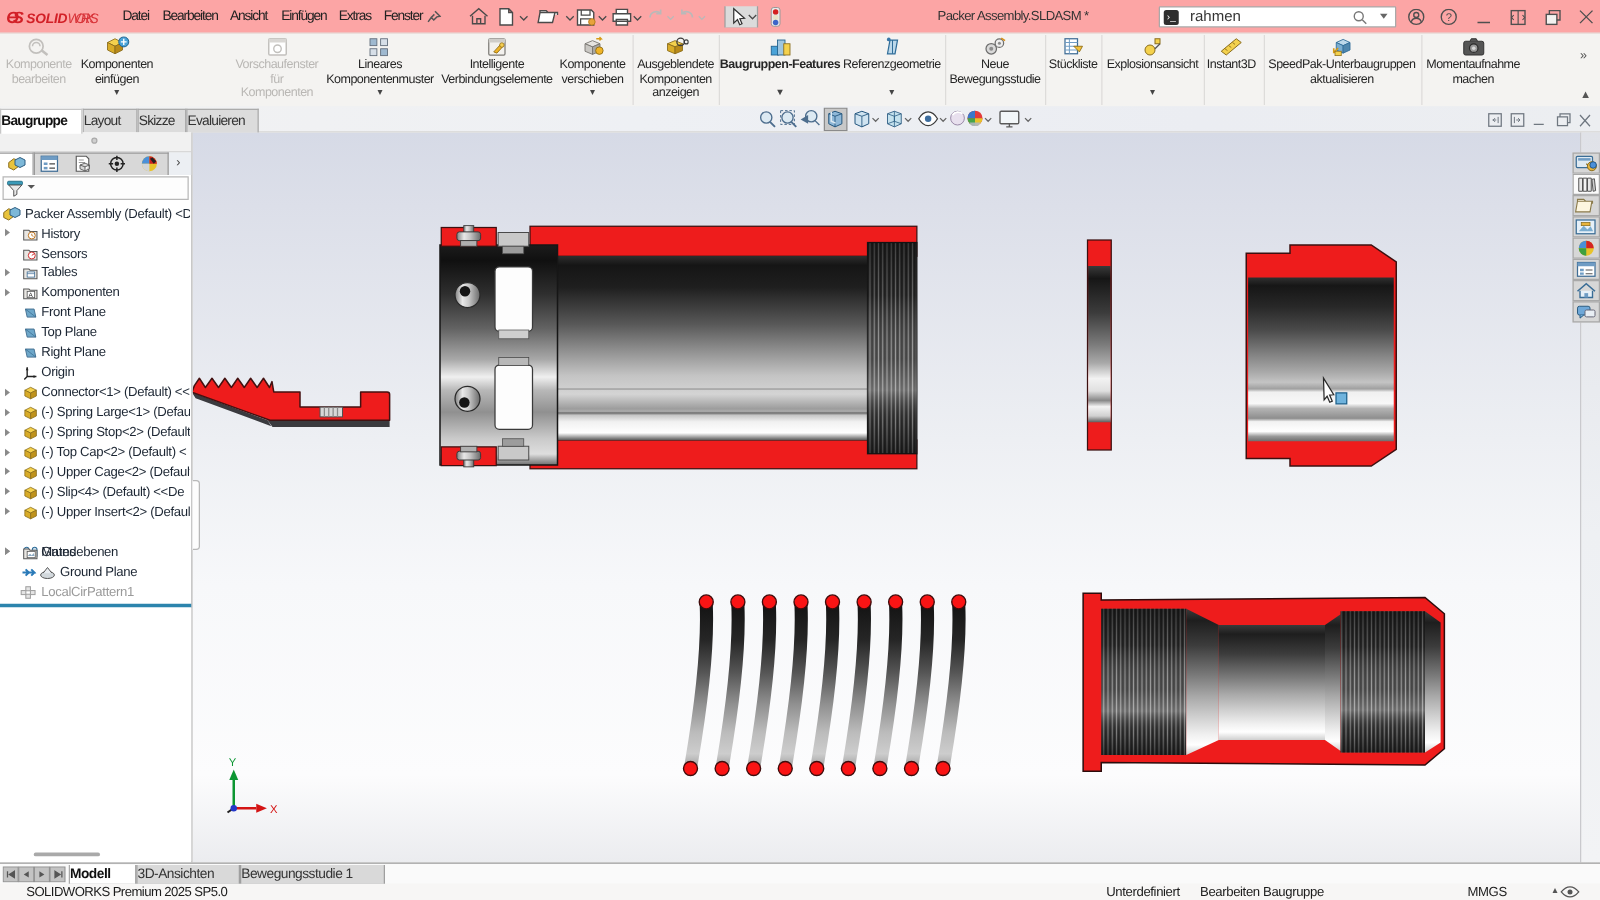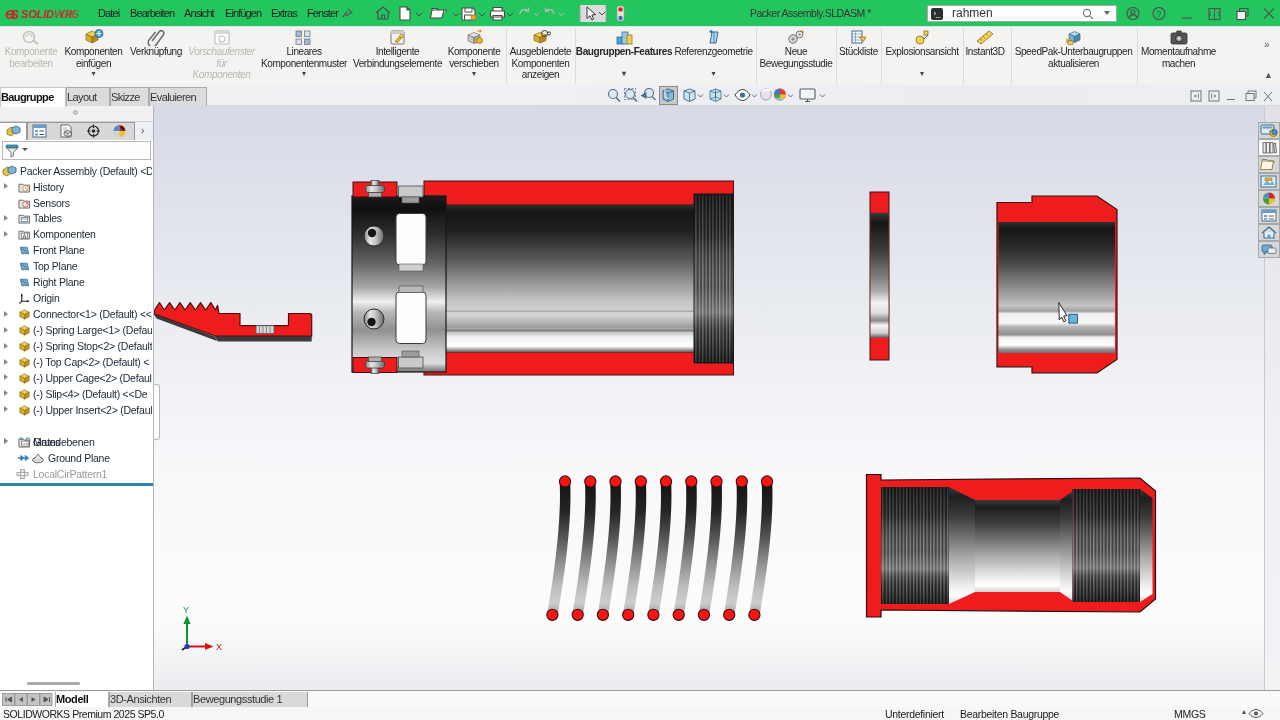--- a/index.html
+++ b/index.html
@@ -1,20 +1,20 @@
 <!DOCTYPE html>
 <html><head>
 <meta charset="utf-8">
 <style>
 *{margin:0;padding:0;box-sizing:border-box;font-family:"Liberation Sans",sans-serif;}
 html,body{width:1280px;height:720px;overflow:hidden;}
 #app{position:relative;width:1280px;height:720px;background:#f1f0ee;font-family:"Liberation Sans",sans-serif;}
 .abs{position:absolute;}
 
-#titlebar{position:absolute;left:0;top:0;width:1280px;height:27px;background:#22c55e;border-bottom:1px solid #e3e2e0;}
+#titlebar{position:absolute;left:0;top:0;width:1280px;height:27px;background:#fca5a5;border-bottom:1px solid #e3e2e0;}
 .menu{position:absolute;top:0;height:27px;line-height:27px;font-size:11px;letter-spacing:-0.9px;color:#222;}
 
 #ribbon{position:absolute;left:0;top:27px;width:1280px;height:58px;background:#f4f3f1;}
 .rbtn{position:absolute;top:0;height:58px;text-align:center;}
 .rbtn .cap{position:absolute;left:0;right:0;top:19px;font-size:10px;letter-spacing:-0.4px;line-height:11.6px;color:#262626;white-space:pre-line;}
 .rbtn.dis .cap{color:#b9b7b4;}
 .ricon{position:absolute;top:2px;left:50%;transform:translateX(-50%);width:20px;height:17px;}
 .caret{position:absolute;left:0;right:0;top:43px;font-size:8px;color:#444;line-height:8px;}
 .rsep{position:absolute;top:1px;height:56px;width:1px;background:#dddcda;}
 
@@ -137,27 +137,21 @@
           <path d="M2 5 L8 2 L14 5 L8 8 Z" fill="#f4d14d" stroke="#8a6d1d" stroke-width=".7"></path>
           <path d="M2 5 V11 L8 14 V8 Z" fill="#d9ac28" stroke="#8a6d1d" stroke-width=".7"></path>
           <path d="M14 5 V11 L8 14 V8 Z" fill="#b98a18" stroke="#8a6d1d" stroke-width=".7"></path>
           <circle cx="15" cy="4.5" r="4" fill="#4aa3d8" stroke="#20618e" stroke-width=".8"></circle>
           <path d="M15 2 V7 M12.7 4.5 H17.3" stroke="#fff" stroke-width="1.1"></path>
         </svg>
       <div class="cap">Komponenten
 einfügen</div>
       <div class="caret">▾</div>
     </div>
-    <div class="rbtn" style="left:106px;width:100px;">
-      <svg class="ricon" viewBox="0 0 20 17">
-          <path d="M6 12 L13 3 a2.6 2.6 0 0 1 4.4 2.8 L10 16 a4.3 4.3 0 0 1 -7 -5 L9.5 3" fill="none" stroke="#6b6b6b" stroke-width="1.5"></path>
-        </svg>
-      <div class="cap">Verknüpfung</div>
-    </div>
-    <div class="rbtn dis" style="left:172px;width:99px;font-style:italic;">
+    <div class="rbtn dis" style="left:172px;width:99px;">
       <svg class="ricon" viewBox="0 0 20 17">
           <rect x="3" y="2" width="14" height="13" rx="1" fill="#fff" stroke="#c2c0bd" stroke-width="1.2"></rect>
           <rect x="3" y="2" width="14" height="3" fill="#d9d7d4"></rect>
           <circle cx="10" cy="10" r="3" fill="none" stroke="#c2c0bd" stroke-width="1.1"></circle>
         </svg>
       <div class="cap">Vorschaufenster
 für
 Komponenten</div>
     </div>
     <div class="rbtn" style="left:250px;width:108px;">
@@ -869,21 +863,21 @@
         <path d="M21 4 L17 6.5 L21 9 Z"></path>
         <path d="M29.5 4 L33.5 6.5 L29.5 9 Z"></path>
         <path d="M42 4 L46 6.5 L42 9 Z M47.5 4 V9" stroke="#555" stroke-width="1"></path>
       </g>
     </svg>
     <div class="btab act" style="left:55px;width:54px;">Modell</div>
     <div class="btab" style="left:109px;width:83px;">3D-Ansichten</div>
     <div class="btab" style="left:192px;width:116px;">Bewegungsstudie 1</div>
   </div>
   <div id="sbar">
-    <div class="abs" style="left:3px;top:1px;letter-spacing:-0.45px;text-align:center;">SOLIDWORKS Premium 2025 SP5.0</div>
+    <div class="abs" style="left:21px;top:1px;letter-spacing:-0.45px;text-align:center;">SOLIDWORKS Premium 2025 SP5.0</div>
     <div class="abs" style="left:885px;top:1px;">Unterdefiniert</div>
     <div class="abs" style="left:960px;top:1px;">Bearbeiten Baugruppe</div>
     <div class="abs" style="left:1174px;top:1px;">MMGS</div>
     <div class="abs" style="left:1242px;top:0px;font-size:8px;color:#555;">▴</div>
     <svg class="abs" style="left:1248px;top:1px;" width="16" height="11" viewBox="0 0 16 11">
         <path d="M1 5.5 C3.5 2.5 6 1.5 8 1.5 C10 1.5 12.5 2.5 15 5.5 C12.5 8.5 10 9.5 8 9.5 C6 9.5 3.5 8.5 1 5.5 Z" fill="none" stroke="#555" stroke-width="1"></path>
         <circle cx="8" cy="5.5" r="2" fill="#555"></circle>
       </svg>
   </div>
 </div>

